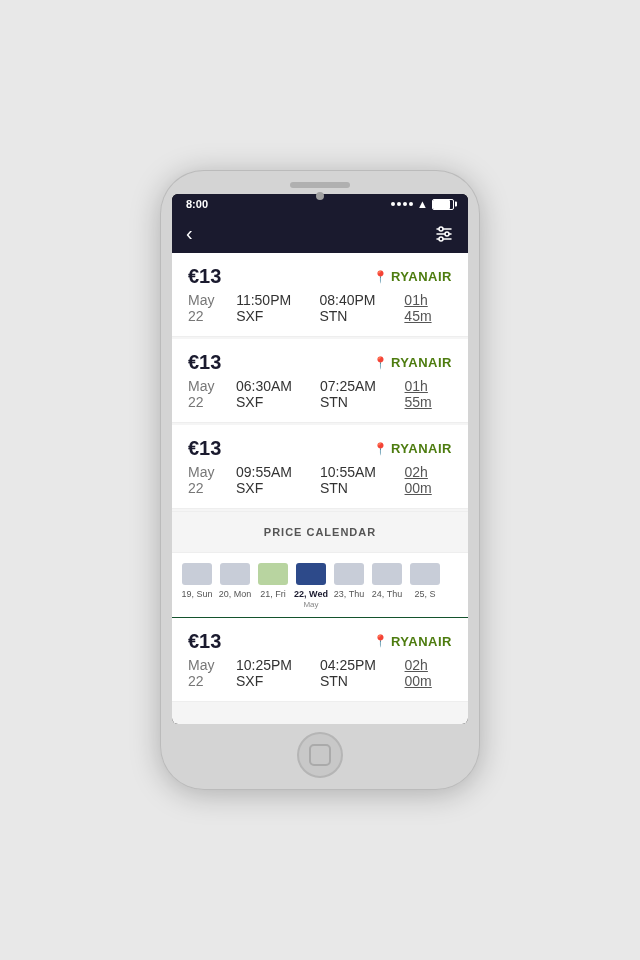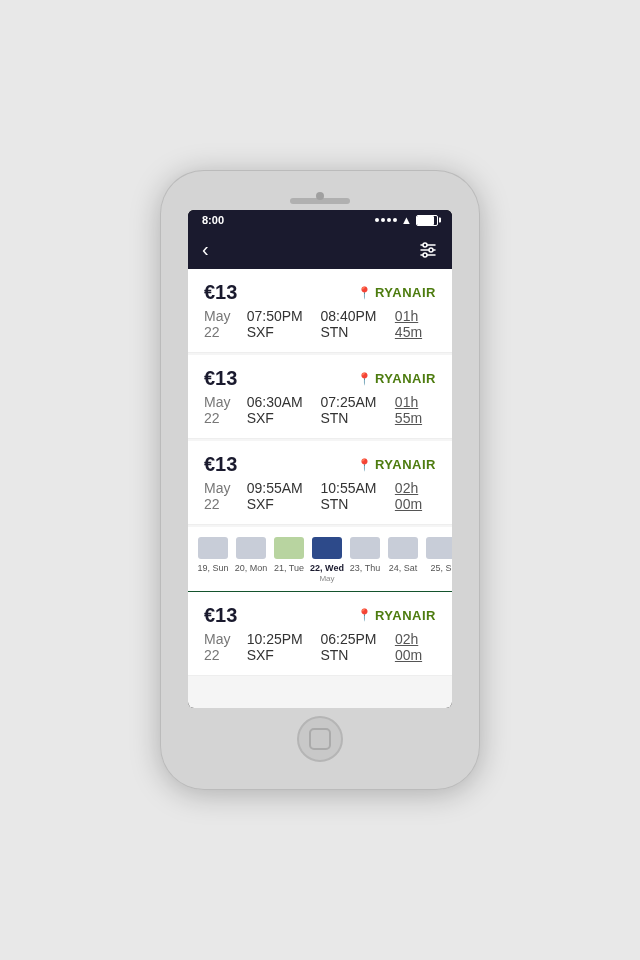--- a/index.html
+++ b/index.html
@@ -10,21 +10,21 @@
       align-items: center;
       min-height: 100vh;
       font-family: -apple-system, BlinkMacSystemFont, 'Helvetica Neue', Arial, sans-serif;
     }
 
     .phone-outer {
       width: 320px;
       height: 620px;
       background: #d4d4d4;
       border-radius: 44px;
-      padding: 28px;
+      padding: 12px;
       box-shadow: 0 4px 30px rgba(0,0,0,0.25), inset 0 0 0 1px #bbb;
       display: flex;
       flex-direction: column;
       align-items: center;
       position: relative;
     }
 
     .phone-speaker {
       width: 60px;
       height: 6px;
@@ -322,21 +322,21 @@
           <div class="flight-card">
       <div class="flight-top">
         <span class="flight-price">€13</span>
         <div class="ryanair-logo">
           <span class="ryanair-pin">📍</span>
           <span class="ryanair-text">RYANAIR</span>
         </div>
       </div>
       <div class="flight-details">
         <span class="flight-date">May 22</span>
-        <span class="flight-time-airport">07:50PM SXF</span>
+        <span class="flight-time-airport">11:50PM SXF</span>
         <span class="flight-time-airport">08:40PM STN</span>
         <span class="flight-duration">01h 45m</span>
       </div>
     </div>
           <div class="flight-card">
       <div class="flight-top">
         <span class="flight-price">€13</span>
         <div class="ryanair-logo">
           <span class="ryanair-pin">📍</span>
           <span class="ryanair-text">RYANAIR</span>
@@ -359,47 +359,48 @@
       </div>
       <div class="flight-details">
         <span class="flight-date">May 22</span>
         <span class="flight-time-airport">09:55AM SXF</span>
         <span class="flight-time-airport">10:55AM STN</span>
         <span class="flight-duration">02h 00m</span>
       </div>
     </div>
         </div>
 
+      <div class="price-calendar-header">PRICE CALENDAR</div>
 
       <div class="calendar-bar">
         <div class="calendar-scroll" id="calendar-days">
             <div class="cal-item">
               <div class="cal-bar cal-bar-grey"></div>
               <div class="cal-date-row">19, Sun</div>
             </div>
             <div class="cal-item">
               <div class="cal-bar cal-bar-grey"></div>
               <div class="cal-date-row">20, Mon</div>
             </div>
             <div class="cal-item">
               <div class="cal-bar cal-bar-green"></div>
-              <div class="cal-date-row">21, Tue</div>
+              <div class="cal-date-row">21, Fri</div>
             </div>
             <div class="cal-item">
               <div class="cal-bar cal-bar-navy"></div>
               <div class="cal-date-row cal-date-selected"><strong>22, Wed</strong></div>
               <div class="cal-month">May</div>
             </div>
             <div class="cal-item">
               <div class="cal-bar cal-bar-grey"></div>
               <div class="cal-date-row">23, Thu</div>
             </div>
             <div class="cal-item">
               <div class="cal-bar cal-bar-grey"></div>
-              <div class="cal-date-row">24, Sat</div>
+              <div class="cal-date-row">24, Thu</div>
             </div>
             <div class="cal-item">
               <div class="cal-bar cal-bar-grey"></div>
               <div class="cal-date-row">25, S</div>
             </div>
           </div>
       </div>
 
       <div class="flight-card">
         <div class="flight-top">
@@ -409,21 +410,21 @@
             <span class="ryanair-text">RYANAIR</span>
           </div>
         </div>
         <div class="flight-details">
           <span class="flight-date">May 22</span>
           <span class="flight-time-airport">
             <span>10:25PM</span>
             <span>SXF</span>
           </span>
           <span class="flight-time-airport">
-            <span>06:25PM</span>
+            <span>04:25PM</span>
             <span>STN</span>
           </span>
           <span class="flight-duration">02h 00m</span>
         </div>
       </div>
 
     </div>
   </div>
 
   <div class="phone-home">

